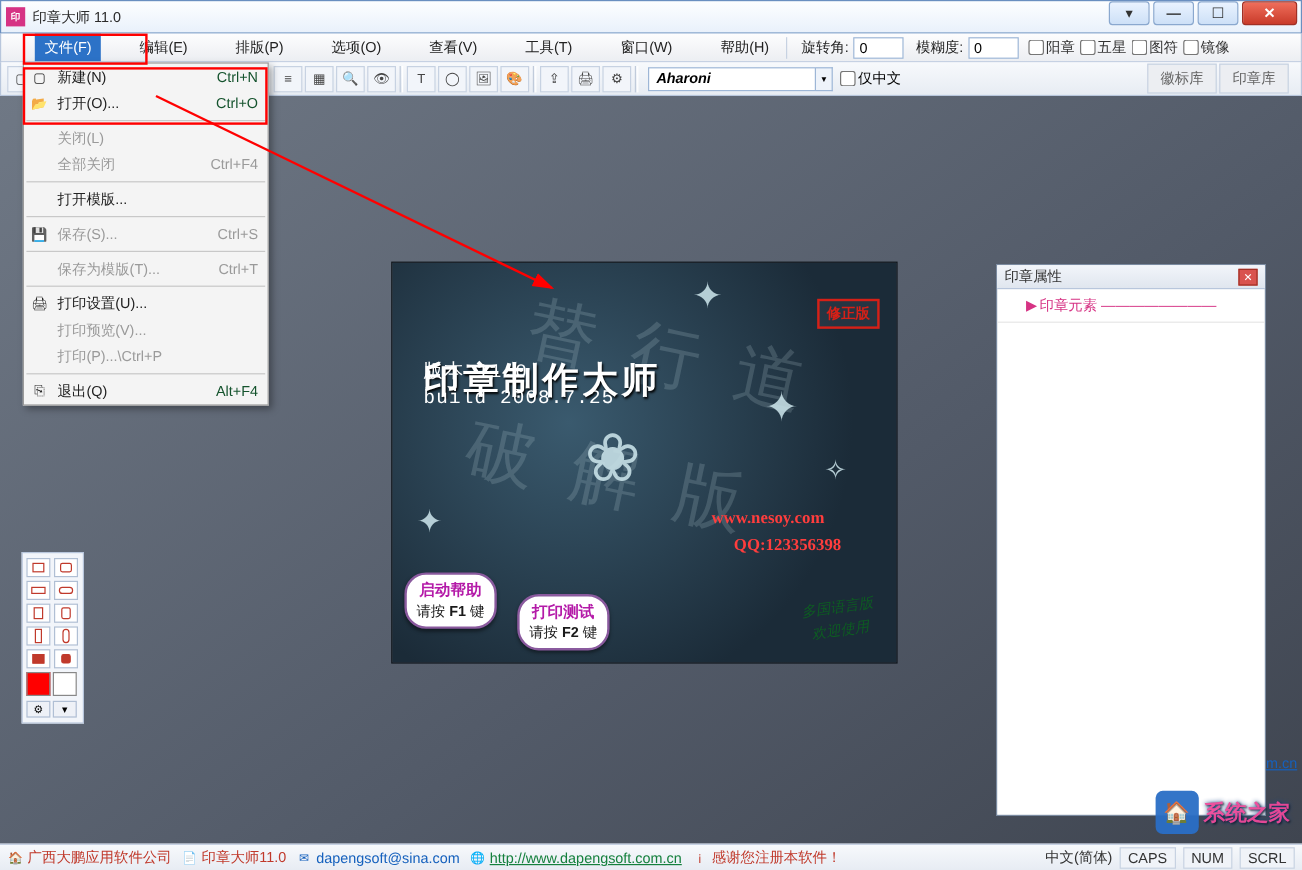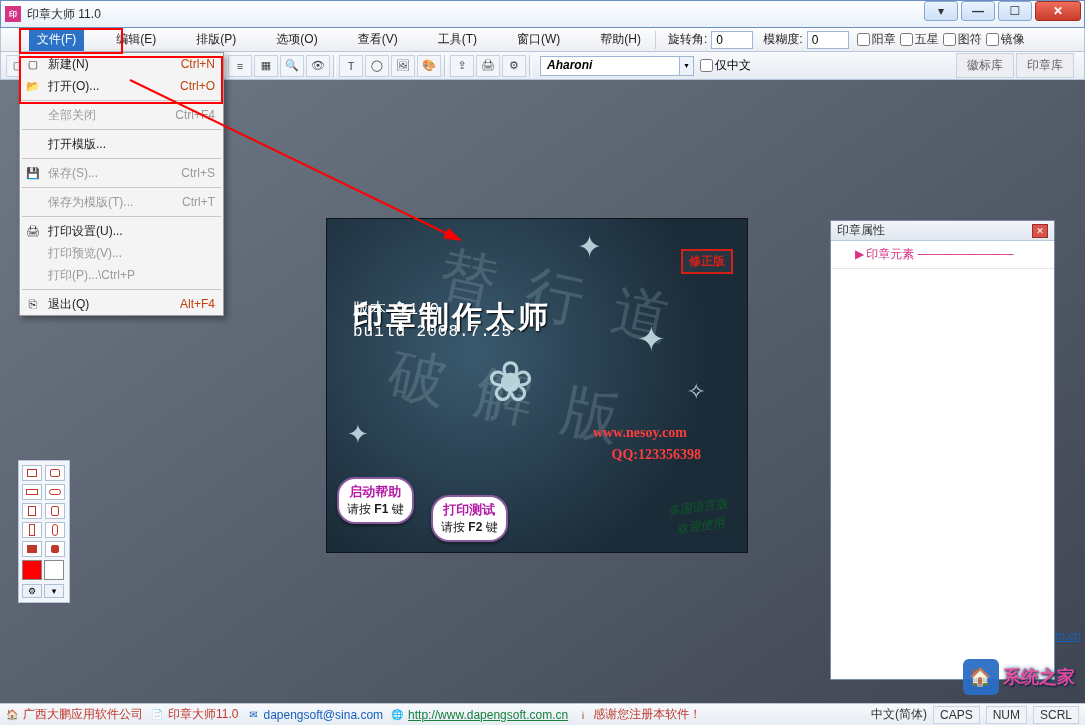--- a/index.html
+++ b/index.html
@@ -53,21 +53,21 @@
 .keybtn .t2{color:#1a1a1a; font-size:12px;}
 .keybtn .t2 .k{font-weight:bold;}
 .kb1{left:10px; bottom:28px;}
 .kb2{left:104px; bottom:10px;}
 .watermark{position:absolute; font-family:"STKaiti","KaiTi",serif; font-size:58px; color:rgba(200,220,230,0.18); transform:rotate(12deg); letter-spacing:8px;}
 
 
 .filemenu{position:absolute; left:19px; top:52px; width:205px; background:#f4f4f4; border:1px solid #9a9a9a; box-shadow:3px 3px 6px rgba(0,0,0,0.35); z-index:100;}
 .fmrow{display:flex; align-items:center; height:22px; padding:0 8px 0 28px; position:relative; color:#222;}
 .fmrow.disabled{color:#9a9a9a;}
-.fmrow .sc{margin-left:auto; color:#c2410c;}
+.fmrow .sc{margin-left:auto; color:#14532d;}
 .fmrow.disabled .sc{color:#9a9a9a;}
 .fmicon{position:absolute; left:5px; width:16px; height:16px; display:inline-flex; align-items:center; justify-content:center; font-size:11px;}
 .fmsep{height:1px; background:#c8c8c8; margin:3px 2px;}
 .redbox{position:absolute; border:2px solid #ff0000; pointer-events:none; z-index:150;}
 .arrow-svg{position:absolute; z-index:160; pointer-events:none;}
 
 
 .palette{position:absolute; left:18px; top:380px; width:52px; background:#f2f5fa; border:1px solid #b8c6dc; padding:4px 3px; z-index:5;}
 .prow{display:flex; gap:3px; margin-bottom:3px;}
 .pbtn{width:20px; height:16px; border:1px solid #b0bfd4; background:#fff; display:flex; align-items:center; justify-content:center;}
@@ -274,20 +274,23 @@
       <span>新建(N)</span>
       <span class="sc">Ctrl+N</span>
     </div>
   <div class="fmrow">
       <span class="fmicon">📂</span>
       <span>打开(O)...</span>
       <span class="sc">Ctrl+O</span>
     </div>
   <div class="fmsep"></div>
   <div class="fmrow disabled">
+      <span>关闭(L)</span>
+    </div>
+  <div class="fmrow disabled">
       <span>全部关闭</span>
       <span class="sc">Ctrl+F4</span>
     </div>
   <div class="fmsep"></div>
   <div class="fmrow">
       <span>打开模版...</span>
     </div>
   <div class="fmsep"></div>
   <div class="fmrow disabled">
       <span class="fmicon">💾</span>

